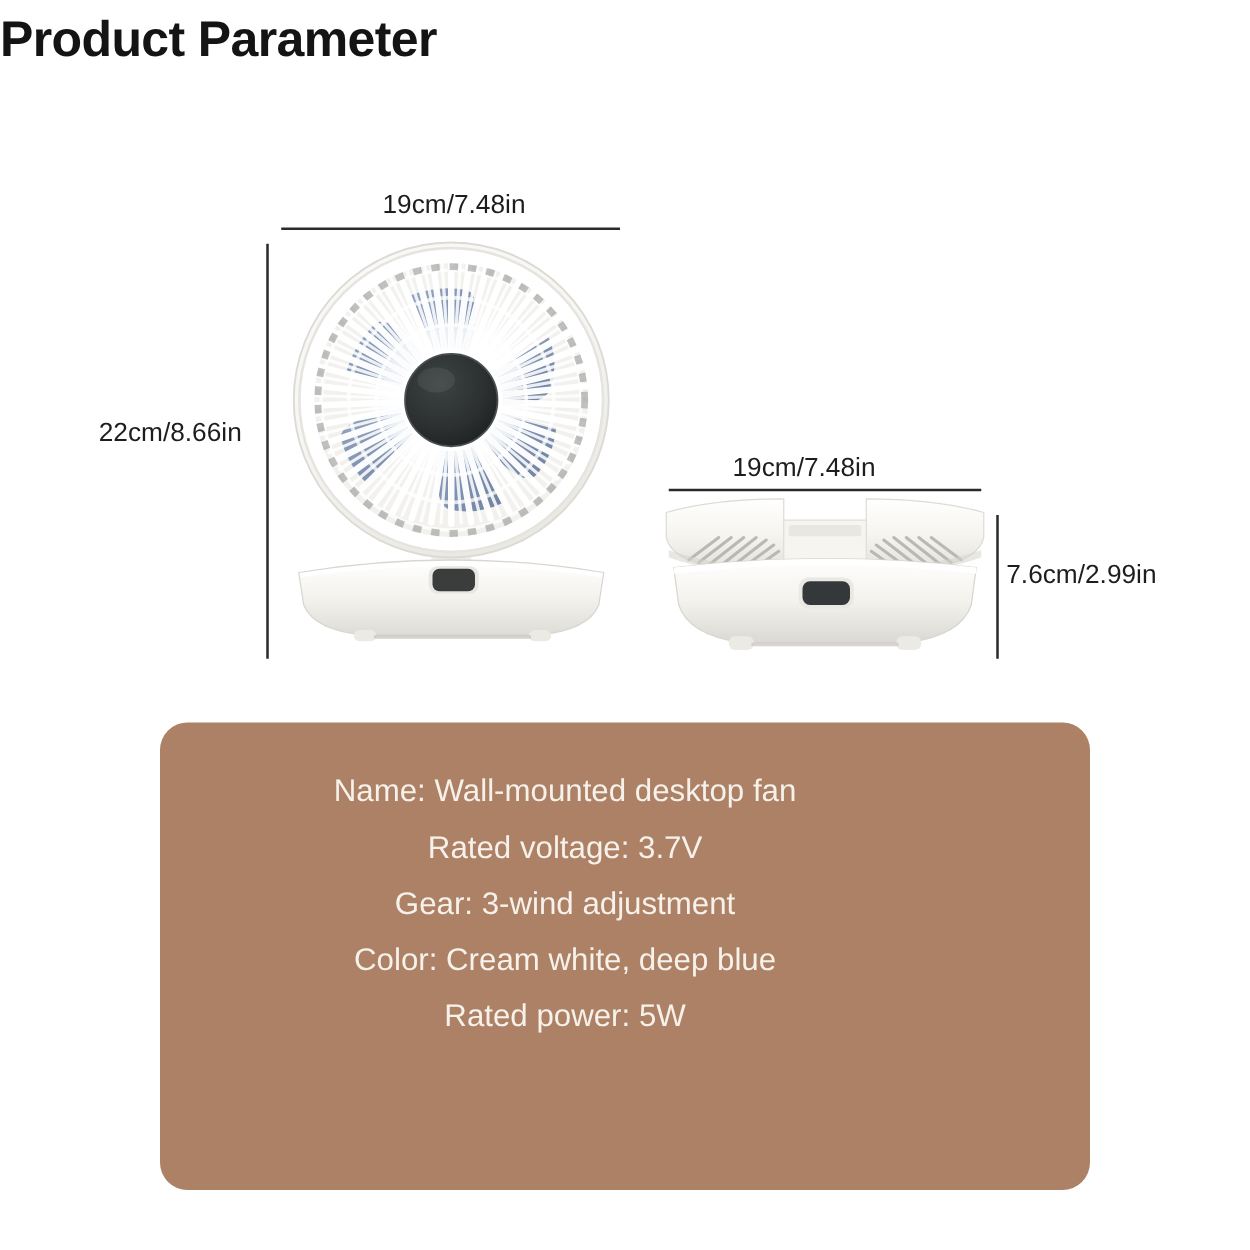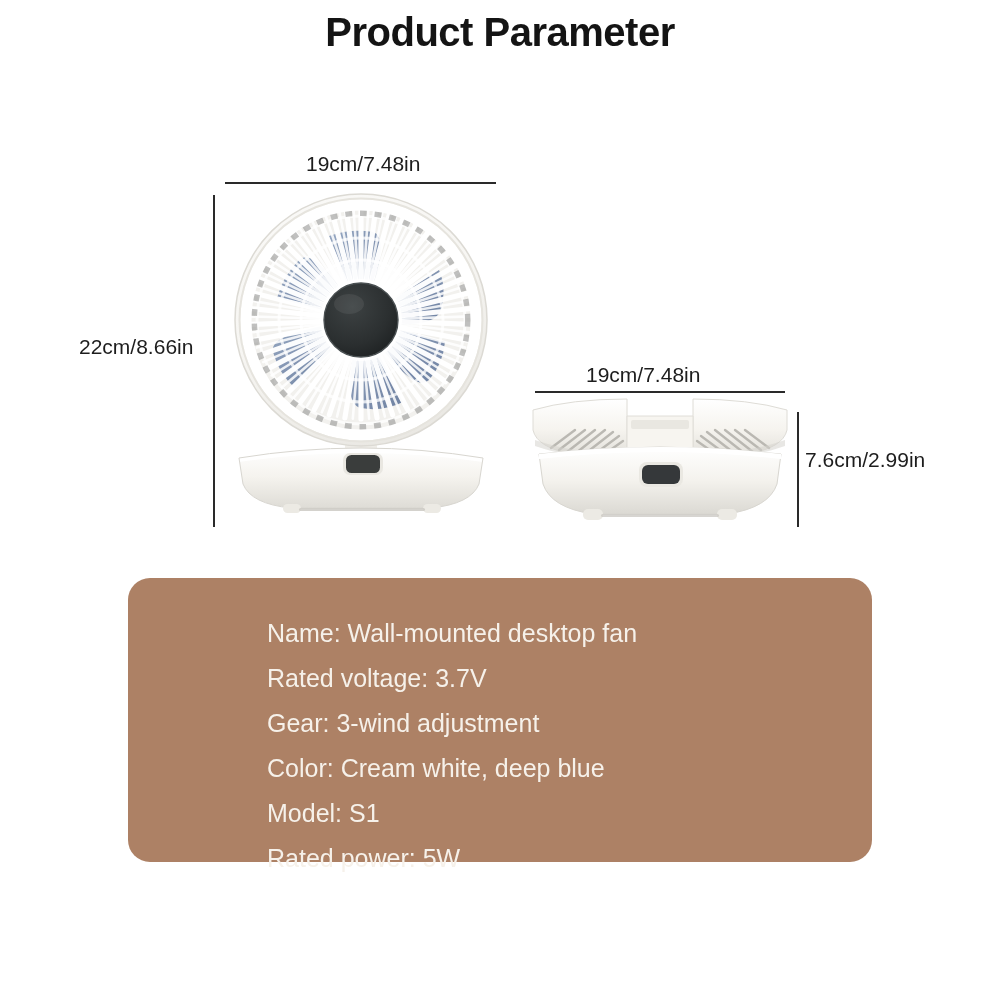--- a/index.html
+++ b/index.html
@@ -15,21 +15,20 @@
     font-family: "Liberation Sans", sans-serif;
     -webkit-font-smoothing: antialiased;
   }
 
   
   .page-title {
     position: absolute;
     top: 10px;
     left: 0;
     width: 1000px;
-    text-align: center;
     font-size: 40px;
     font-weight: bold;
     letter-spacing: -0.5px;
     color: #141414;
     font-family: "Liberation Sans", sans-serif;
   }
 
   
   .dim-label {
     position: absolute;
@@ -89,23 +88,24 @@
     width: 258px;
     height: 134px;
   }
 
   
   .spec-panel {
     position: absolute;
     left: 128px;
     top: 578px;
     width: 744px;
-    height: 284px;
+    height: 374px;
     background: #ad8165;
     border-radius: 22px;
+    text-align: center;
   }
   .spec-list {
     position: absolute;
     left: 139px;
     top: 33px;
     display: block;
   }
   .spec-line {
     font-size: 25px;
     line-height: 45px;
@@ -365,16 +365,15 @@
   <rect x="108" y="66" width="44" height="25" rx="8" fill="#eae8e2"></rect>
   <rect x="111" y="69" width="38" height="19" rx="6" fill="#35383a"></rect>
 </svg>
 
 <div class="spec-panel">
   <div class="spec-list">
     <div class="spec-line">Name: Wall-mounted desktop fan</div>
     <div class="spec-line">Rated voltage: 3.7V</div>
     <div class="spec-line">Gear: 3-wind adjustment</div>
     <div class="spec-line">Color: Cream white, deep blue</div>
-    <div class="spec-line">Model: S1</div>
     <div class="spec-line">Rated power: 5W</div>
   </div>
 </div>
 
 </body></html>

